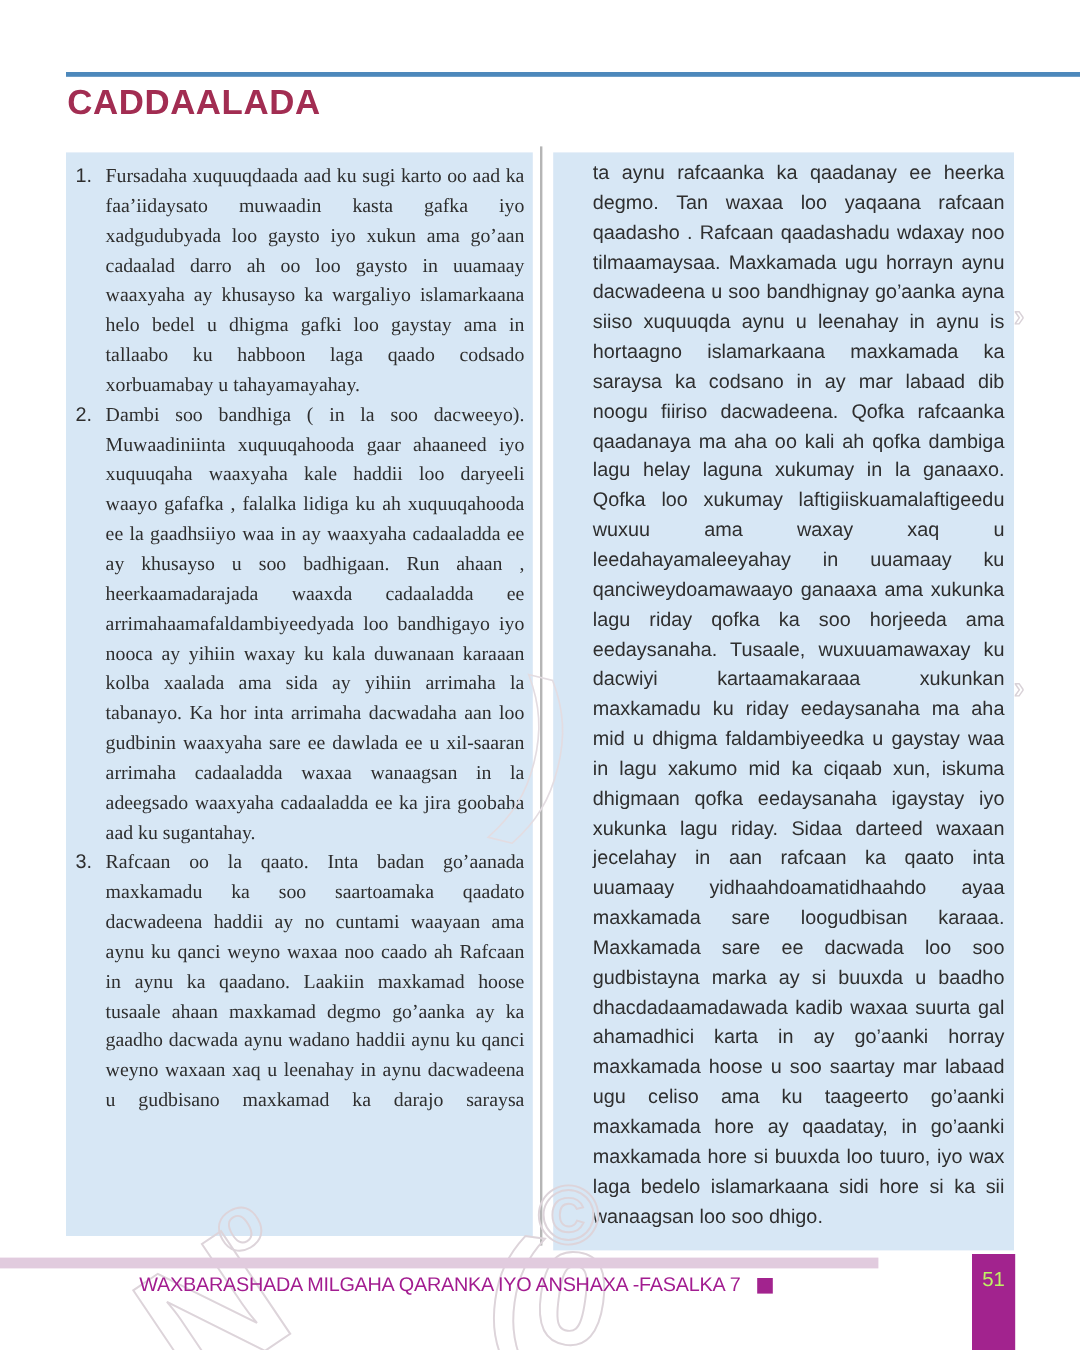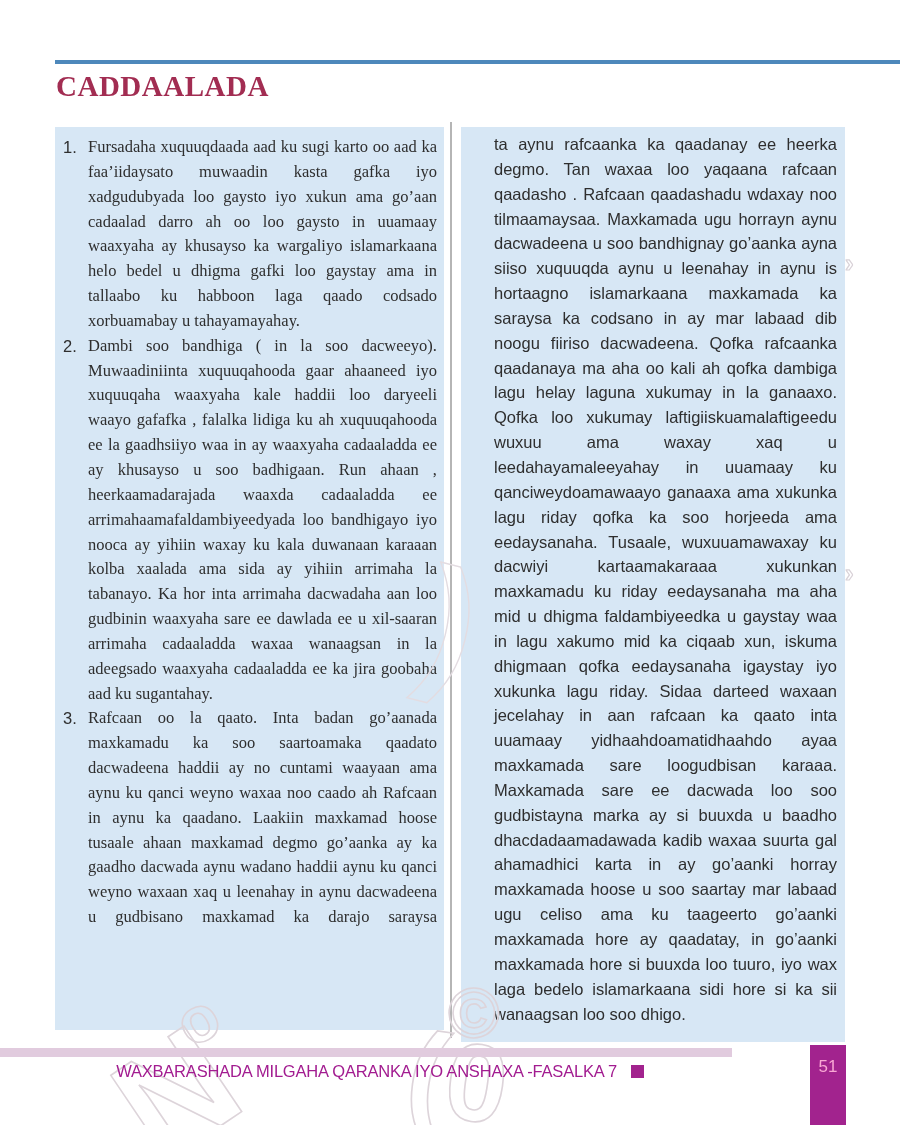--- a/index.html
+++ b/index.html
@@ -5,21 +5,21 @@
   html,body{margin:0;padding:0;background:#ffffff;}
   .page{
     position:relative;width:900px;height:1125px;background:#ffffff;
     font-family:"Liberation Sans","DejaVu Sans",sans-serif;overflow:hidden;
   }
   
   .top-rule{position:absolute;left:55px;right:0;top:60px;height:4px;background:#4d88bb;}
   
   .page-title{
     position:absolute;left:56px;top:70px;margin:0;
-    font-size:29px;font-weight:600;letter-spacing:0.5px;color:#a22d52;font-family:Liberation Serif, serif;
+    font-size:29px;font-weight:600;letter-spacing:0.5px;color:#a22d52;
   }
   
   .wm{
     position:absolute;color:transparent;
     -webkit-text-stroke:1.6px #ddd4da;
     font-weight:700;pointer-events:none;z-index:3;line-height:1;
   }
   .wm-n{left:122px;top:1018px;font-size:150px;transform:rotate(-34deg);}
   .wm-o{left:178px;top:988px;font-size:64px;transform:rotate(-30deg);}
   .wm-c{left:448px;top:978px;font-size:70px;}
@@ -47,21 +47,21 @@
   .footer-line{
     position:absolute;left:0;top:1062px;width:644px;display:flex;
     justify-content:flex-end;align-items:center;gap:14px;z-index:4;
   }
   .footer-text{
     color:#a21c90;font-size:16.5px;letter-spacing:-0.2px;font-weight:500;white-space:nowrap;
   }
   .footer-square{width:13px;height:13px;background:#a2238e;display:inline-block;}
   .page-box{
     position:absolute;left:810px;top:1045px;width:36px;height:80px;background:#a2238e;
-    color:#f9a8d4;font-size:17px;text-align:center;box-sizing:border-box;padding-top:12px;z-index:4;
+    color:#bef264;font-size:17px;text-align:center;box-sizing:border-box;padding-top:12px;z-index:4;
   }
 </style>
 </head>
 <body>
 
 <div class="page">
 
   <div class="top-rule"></div>
 
   <h1 class="page-title">CADDAALADA</h1>

